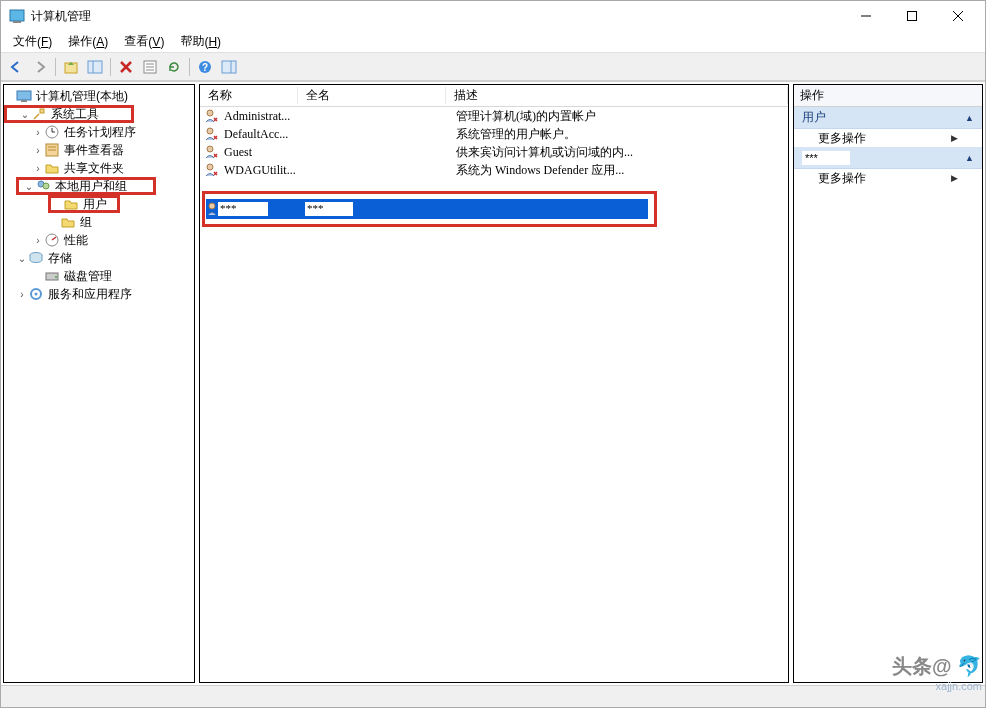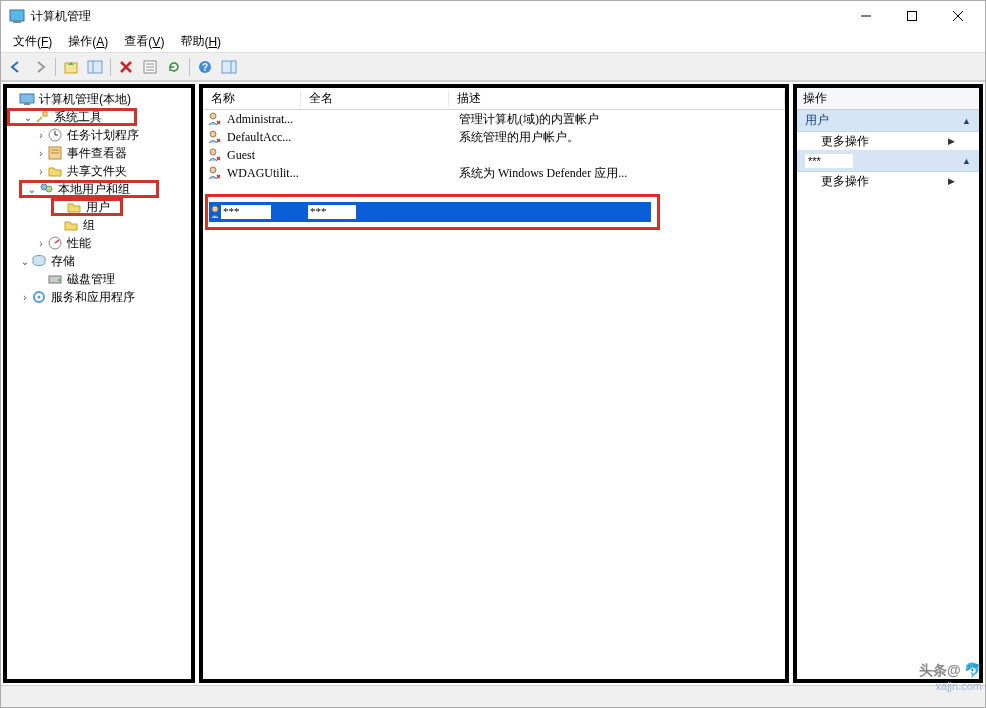--- a/index.html
+++ b/index.html
@@ -10,21 +10,21 @@
 .titlebar .title { flex: 1; font-size: 12px; }
 .win-btns { display: flex; }
 .win-btn { width: 46px; height: 30px; display: flex; align-items: center; justify-content: center; }
 .menubar { height: 22px; display: flex; align-items: center; padding: 0 4px; background: #fff; border-bottom: 1px solid #e0e0e0; }
 .menuitem { padding: 0 8px; height: 20px; display: flex; align-items: center; }
 .menuitem .hotkey { text-decoration: underline; }
 .toolbar { height: 28px; display: flex; align-items: center; padding: 2px 4px; background: #f0f0f0; border-bottom: 1px solid #d0d0d0; gap: 2px; }
 .tb-btn { width: 22px; height: 22px; display: flex; align-items: center; justify-content: center; border: 1px solid transparent; }
 .tb-sep { width: 1px; height: 18px; background: #c0c0c0; margin: 0 2px; }
 .body-area { flex: 1; display: flex; border-top: 1px solid #d0d0d0; min-height: 0; }
-.panel { border: 4px solid #000000; margin: 2px; background: #fff; display: flex; flex-direction: column; overflow: hidden; }
+.panel { border: 1px solid #000000; margin: 2px; background: #fff; display: flex; flex-direction: column; overflow: hidden; }
 .tree-panel { width: 192px; }
 .list-panel { flex: 1; }
 .actions-panel { width: 190px; }
 .tree { padding: 2px 0; font-size: 12px; flex: 1; overflow: auto; }
 .tree-row { display: flex; align-items: center; height: 18px; white-space: nowrap; }
 .tree-row .expander { width: 12px; display: flex; align-items: center; justify-content: center; font-size: 10px; color: #555; }
 .tree-row .ticon { width: 16px; height: 16px; margin-right: 2px; display: flex; align-items: center; justify-content: center; }
 .tree-row .tlabel { padding: 0 2px; }
 .indent-0 { padding-left: 0px; }
 .indent-1 { padding-left: 12px; }
@@ -48,21 +48,21 @@
 .sel-white-b { position: absolute; left: 105px; top: 95px; width: 48px; height: 14px; background: #fff; color: #000; font-size: 11px; padding-left: 2px; }
 .actions-header { height: 22px; background: #f5f7fa; border-bottom: 1px solid #d0d0d0; padding: 2px 6px 0 6px; font-size: 12px; }
 .actions-body { flex: 1; overflow: auto; }
 .act-section { background: #d6e5f5; height: 22px; display: flex; align-items: center; padding: 0 8px; font-size: 12px; color: #1a3f7a; border-bottom: 1px solid #c4d7ee; }
 .act-section .chev { margin-left: auto; font-size: 9px; color: #1a3f7a; }
 .act-item { height: 18px; display: flex; align-items: center; padding: 0 24px; font-size: 12px; }
 .act-item .chev-r { margin-left: auto; font-size: 9px; color: #333; }
 .act-white-box { background: #fff; border: 1px solid #fff; display: inline-block; width: 48px; height: 14px; }
 .statusbar { height: 22px; border-top: 1px solid #d0d0d0; background: #f0f0f0; }
 .watermark { position: absolute; right: 4px; bottom: 16px; font-size: 11px; color: #9fb6d2; text-align: right; pointer-events: none; }
-.watermark .line1 { font-size: 14px; font-weight: bold; color: #888; }
+.watermark .line1 { font-size: 20px; font-weight: bold; color: #888; }
 svg { display: block; }
 </style>
 </head>
 <body>
 
 <div class="window">
 
   <div class="titlebar">
     <span class="app-icon">
       <svg width="16" height="16">
@@ -325,20 +325,21 @@
           <span class="uicon">
               <svg width="16" height="16">
                 <circle cx="6" cy="5" r="3" fill="#e8c9a8" stroke="#a87b4a"></circle>
                 <path d="M2 14 q4 -5 8 0" fill="#b7cbe6" stroke="#5a7ba8"></path>
                 <path d="M10 10 l3 3" stroke="#c33" stroke-width="1.5"></path>
                 <path d="M13 10 l-3 3" stroke="#c33" stroke-width="1.5"></path>
               </svg>
             </span>
           <span class="lr-col name">Guest</span>
           <span class="lr-col full"></span>
+          <span class="lr-col desc">供来宾访问计算机或访问域的内...</span>
         </div>
         <div class="list-row">
           <span class="uicon">
               <svg width="16" height="16">
                 <circle cx="6" cy="5" r="3" fill="#e8c9a8" stroke="#a87b4a"></circle>
                 <path d="M2 14 q4 -5 8 0" fill="#b7cbe6" stroke="#5a7ba8"></path>
                 <path d="M10 10 l3 3" stroke="#c33" stroke-width="1.5"></path>
                 <path d="M13 10 l-3 3" stroke="#c33" stroke-width="1.5"></path>
               </svg>
             </span>

